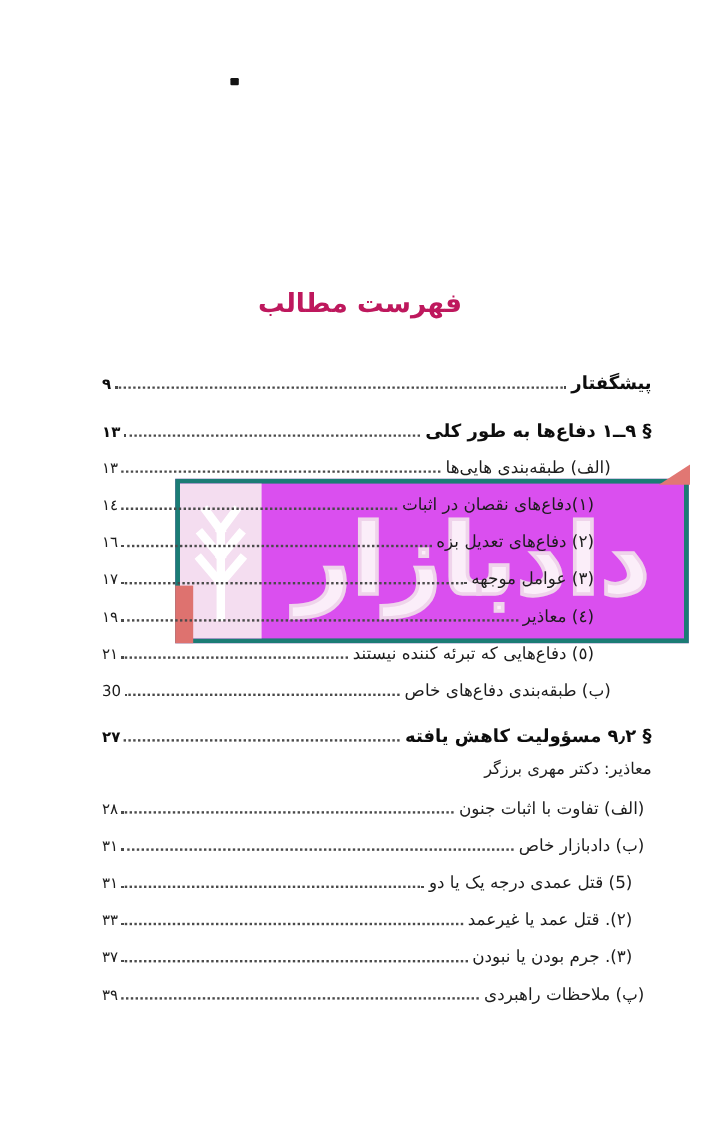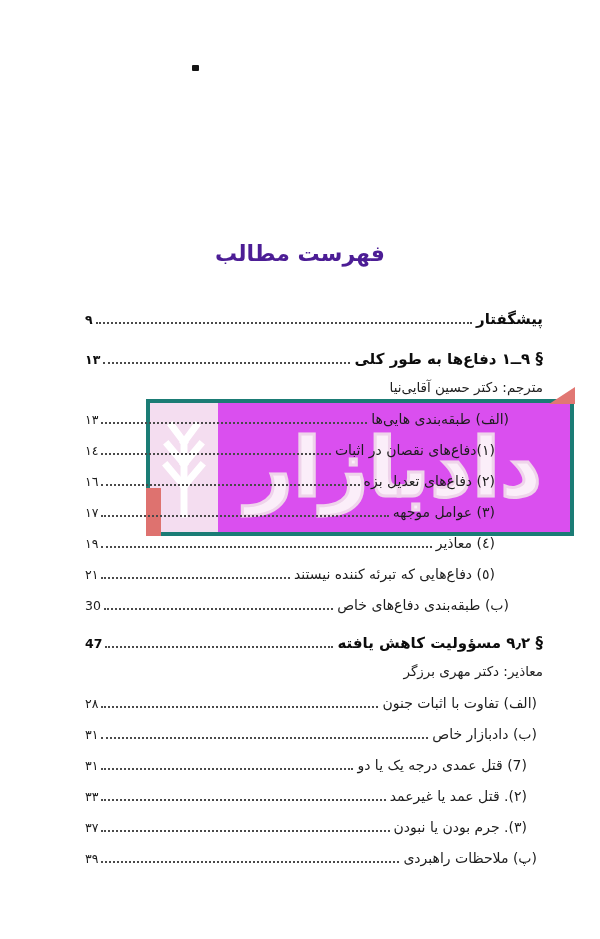--- a/index.html
+++ b/index.html
@@ -9,21 +9,21 @@
     color:#1c1c1c;
   }
   .page{position:relative;width:600px;height:939px;background:#ffffff;}
 
   
   .ink-dot{position:absolute;left:192px;top:65px;width:7px;height:6px;background:#141414;border-radius:1px;}
 
   
   .doc-title{
     position:absolute;top:241px;left:0;width:100%;
-    text-align:center;font-weight:700;font-size:22px;color:#4c1d95;
+    text-align:center;font-weight:700;font-size:22px;color:#be185d;
     letter-spacing:0;z-index:2;
   }
 
   
   .watermark{
     position:absolute;left:146px;top:399px;width:428px;height:137px;
     border:4px solid #0f766e;background:#d946ef;z-index:0;opacity:.95;
     box-sizing:border-box;
   }
   .wm-band{
@@ -109,23 +109,20 @@
       <span class="leader"></span>
       <span class="pg num-ltr">٩</span>
     </div>
 
     <div class="row bold gap1">
       <span class="lbl"><span class="sec-pre">§</span> <span class="num-ltr">١ــ٩</span> <span>دفاع‌ها به طور کلی</span></span>
       <span class="leader"></span>
       <span class="pg num-ltr">١٣</span>
     </div>
 
-    <div class="row translator">
-      <span class="lbl">مترجم: دکتر حسین آقایی‌نیا</span>
-    </div>
 
     <div class="row ind1">
       <span class="lbl">(الف) طبقه‌بندی هایی‌ها</span>
       <span class="leader"></span>
       <span class="pg num-ltr">١٣</span>
     </div>
 
     <div class="row ind2">
       <span class="lbl">(١)دفاع‌های نقصان در اثبات</span>
       <span class="leader"></span>
@@ -158,41 +155,41 @@
 
     <div class="row ind1">
       <span class="lbl">(ب) طبقه‌بندی دفاع‌های خاص</span>
       <span class="leader"></span>
       <span class="pg num-ltr">30</span>
     </div>
 
     <div class="row bold gap2">
       <span class="lbl"><span class="sec-pre">§</span> <span class="num-ltr">٩٫٢</span> <span>مسؤولیت کاهش یافته</span></span>
       <span class="leader"></span>
-      <span class="pg num-ltr">47</span>
+      <span class="pg num-ltr">٢٧</span>
     </div>
 
     <div class="row translator">
       <span class="lbl">معاذیر: دکتر مهری برزگر</span>
     </div>
 
     <div class="row ind1b">
       <span class="lbl">(الف) تفاوت با اثبات جنون</span>
       <span class="leader"></span>
       <span class="pg num-ltr">٢٨</span>
     </div>
 
     <div class="row ind1b">
       <span class="lbl">(ب) دادبازار خاص</span>
       <span class="leader"></span>
       <span class="pg num-ltr">٣١</span>
     </div>
 
     <div class="row ind2b">
-      <span class="lbl">(7) قتل عمدی درجه یک یا دو</span>
+      <span class="lbl">(5) قتل عمدی درجه یک یا دو</span>
       <span class="leader"></span>
       <span class="pg num-ltr">٣١</span>
     </div>
 
     <div class="row ind2b">
       <span class="lbl">(٢). قتل عمد یا غیرعمد</span>
       <span class="leader"></span>
       <span class="pg num-ltr">٣٣</span>
     </div>
 

